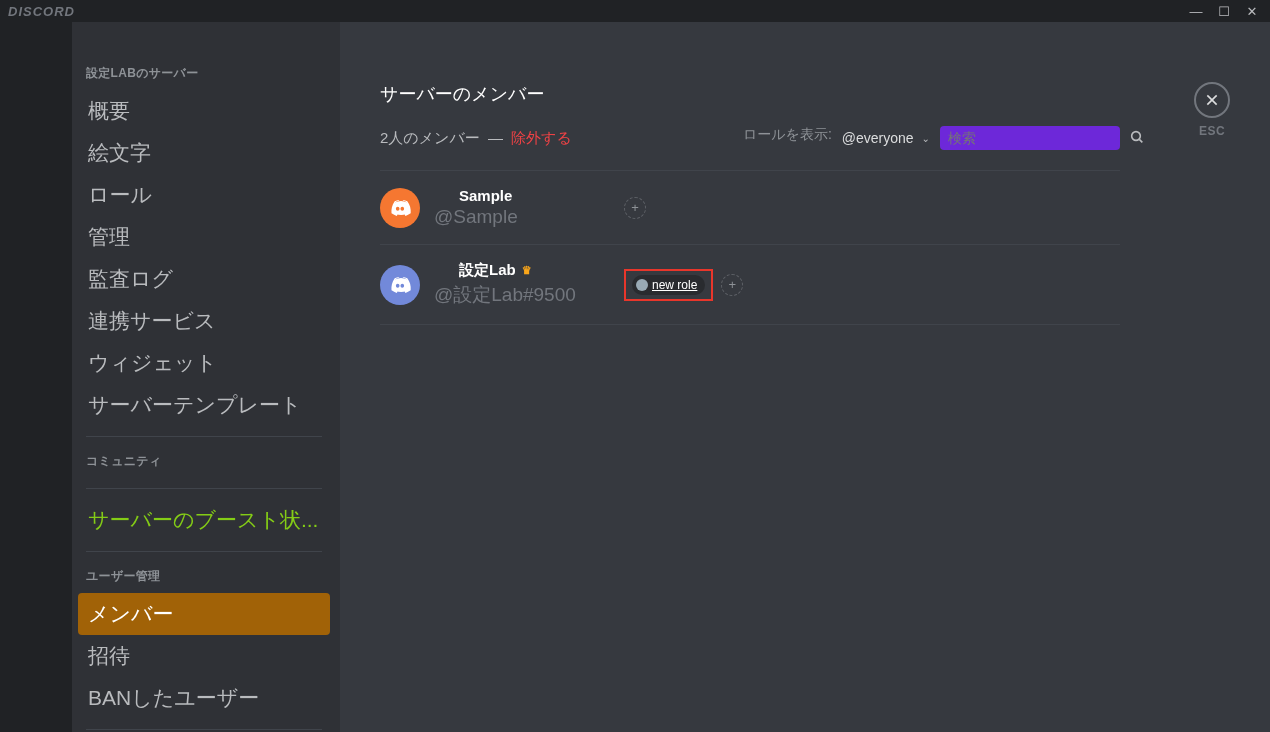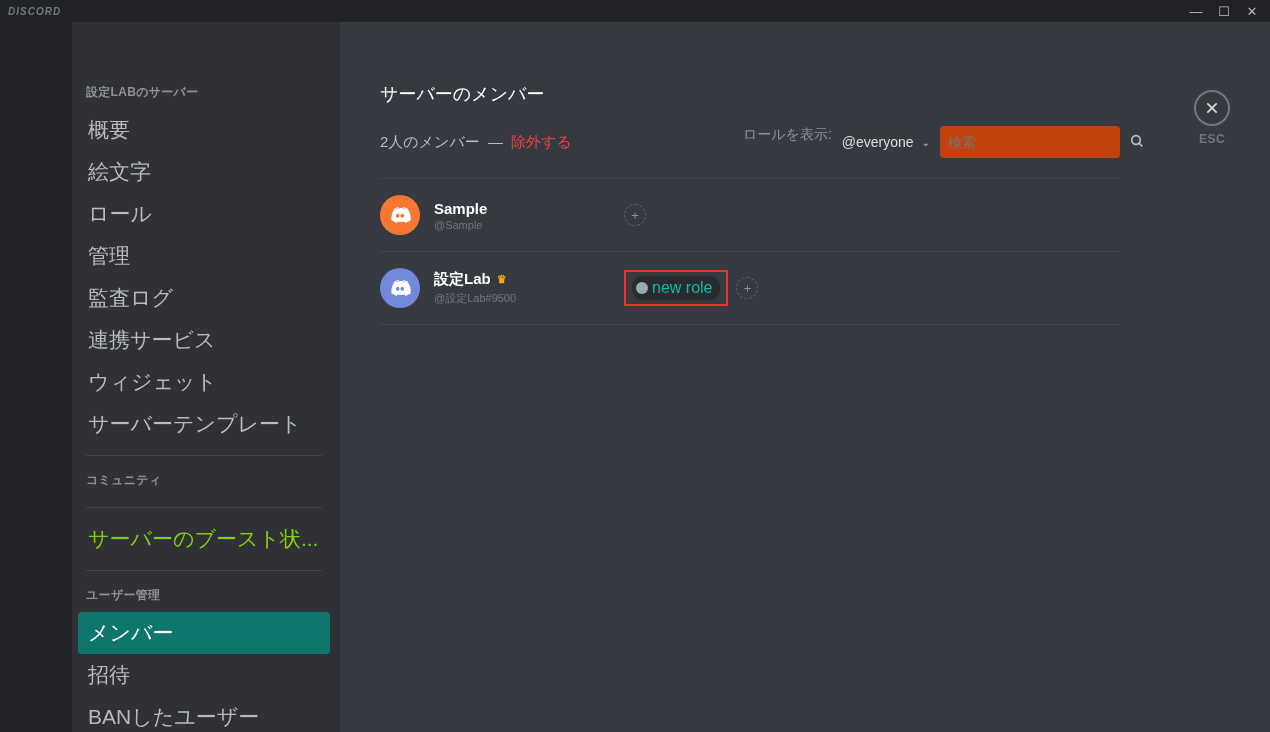--- a/index.html
+++ b/index.html
@@ -1,59 +1,59 @@
 <!DOCTYPE html>
 <html><head>
 <meta charset="utf-8">
 <style>
 * { margin:0; padding:0; box-sizing:border-box; font-family:"Hiragino Sans","Yu Gothic",sans-serif; }
 body { background:#202225; width:1270px; height:732px; overflow:hidden; color:#dcddde; }
 .titlebar { height:22px; background:#202225; display:flex; align-items:center; justify-content:space-between; padding:0 4px 0 8px; }
-.titlebar-brand { color:#72767d; font-size:10px; font-weight:800; letter-spacing:1px; font-style:italic; }
+.titlebar-brand { color:#72767d; font-size:13px; font-weight:800; letter-spacing:1px; font-style:italic; }
 .win-controls { display:flex; gap:0; }
 .win-btn { width:28px; height:22px; display:flex; align-items:center; justify-content:center; color:#b9bbbe; font-size:13px; }
 .app { display:flex; height:710px; }
 .left-strip { width:72px; background:#202225; }
-.sidebar { width:268px; background:#2f3136; padding:56px 10px 0 6px; }
+.sidebar { width:268px; background:#2f3136; padding:37px 10px 0 6px; }
 .side-section-title { color:#8e9297; font-size:12px; font-weight:600; padding:6px 8px 8px 8px; letter-spacing:.3px; }
 .side-item { color:#b9bbbe; font-size:21px; padding:7px 10px; border-radius:4px; cursor:pointer; white-space:nowrap; overflow:hidden; text-overflow:ellipsis; }
-.side-item.active { background:#0f766e; color:#fff; }
+.side-item.active { background:#a16207; color:#fff; }
 .side-item.accent { color:#84cc16; }
 .side-item.danger { color:#ed4245; }
 .side-sep { height:1px; background:#40444b; margin:10px 8px; }
 .content { flex:1; background:#36393f; padding:60px 40px 0 40px; position:relative; }
 .content-inner { max-width:740px; }
 .page-title { color:#fff; font-size:18px; font-weight:400; margin-bottom:20px; }
 .toolbar { display:flex; align-items:center; justify-content:space-between; margin-bottom:20px; }
 .count-row { color:#b9bbbe; font-size:15px; }
 .count-row .dash { margin:0 4px; }
 .prune { color:#ed4245;text-align:center; }
 .toolbar-right { display:flex; gap:10px; }
 .role-label { color:#8e9297; font-size:14px; }
 .role-select { color:#dcddde; font-size:14px; display:flex; align-items:center; gap:8px; }
 .chev { font-size:10px; color:#b9bbbe; }
-.search { background:#c2410c; border-radius:4px; display:flex; align-items:center; padding:12px 8px; width:180px; height:32px; }
+.search { background:#6d28d9; border-radius:4px; display:flex; align-items:center; padding:12px 8px; width:180px; height:24px; }
 .search input { flex:1; background:transparent; border:none; outline:none; color:#dcddde; font-size:14px; }
 .search-icon { color:#b9bbbe; font-size:14px; }
 .hr { height:1px; background:#40444b; margin-bottom:0; }
 .member-row { display:flex; align-items:center; padding:16px 0; border-bottom:1px solid #40444b; }
 .avatar { width:40px; height:40px; border-radius:50%; display:flex; align-items:center; justify-content:center; margin-right:14px; flex-shrink:0; }
 .avatar svg { width:24px; height:24px; }
 .avatar.orange { background:#f57731; }
 .avatar.blurple { background:#7289da; }
 .m-info { width:190px; }
-.m-name { color:#fff; font-size:15px; font-weight:600; display:flex; align-items:center; gap:6px; }
+.m-name { color:#fff; font-size:15px; font-weight:600; display:flex; align-items:center; gap:6px;margin-left:25px; }
 .crown { color:#faa61a; font-size:11px; }
-.m-tag { color:#72767d; font-size:11px; margin-top:2px; }
+.m-tag { color:#72767d; font-size:19px; margin-top:2px; }
 .roles { display:flex; align-items:center; gap:8px; }
-.role-pill { background:#292b2f; border-radius:11px; padding:3px 8px 3px 4px; display:flex; align-items:center; gap:4px; font-size:16px; color:#14b8a6; }
+.role-pill { background:#292b2f; border-radius:11px; padding:3px 8px 3px 4px; display:flex; align-items:center; gap:4px; font-size:12px; color:#ffffff;text-decoration:underline; }
 .role-dot { width:12px; height:12px; border-radius:50%; background:#99aab5; }
 .role-highlight { border:2px solid #e8362b; padding:4px 6px; display:inline-flex; }
 .add-role { width:22px; height:22px; border:1px dashed #5d6066; border-radius:50%; display:flex; align-items:center; justify-content:center; color:#8e9297; font-size:13px; }
-.close-area { position:absolute; top:68px; right:40px; text-align:center; }
+.close-area { position:absolute; top:60px; right:40px; text-align:center; }
 .close-circle { width:36px; height:36px; border:2px solid #72767d; border-radius:50%; display:flex; align-items:center; justify-content:center; color:#dcddde; font-size:17px; margin:0 auto 6px; }
 .esc-label { color:#72767d; font-size:12px; font-weight:600; letter-spacing:.5px; }
 </style>
 </head>
 <body>
 
 <div class="titlebar">
   <div class="titlebar-brand">DISCORD</div>
   <div class="win-controls">
     <div class="win-btn">—</div>

